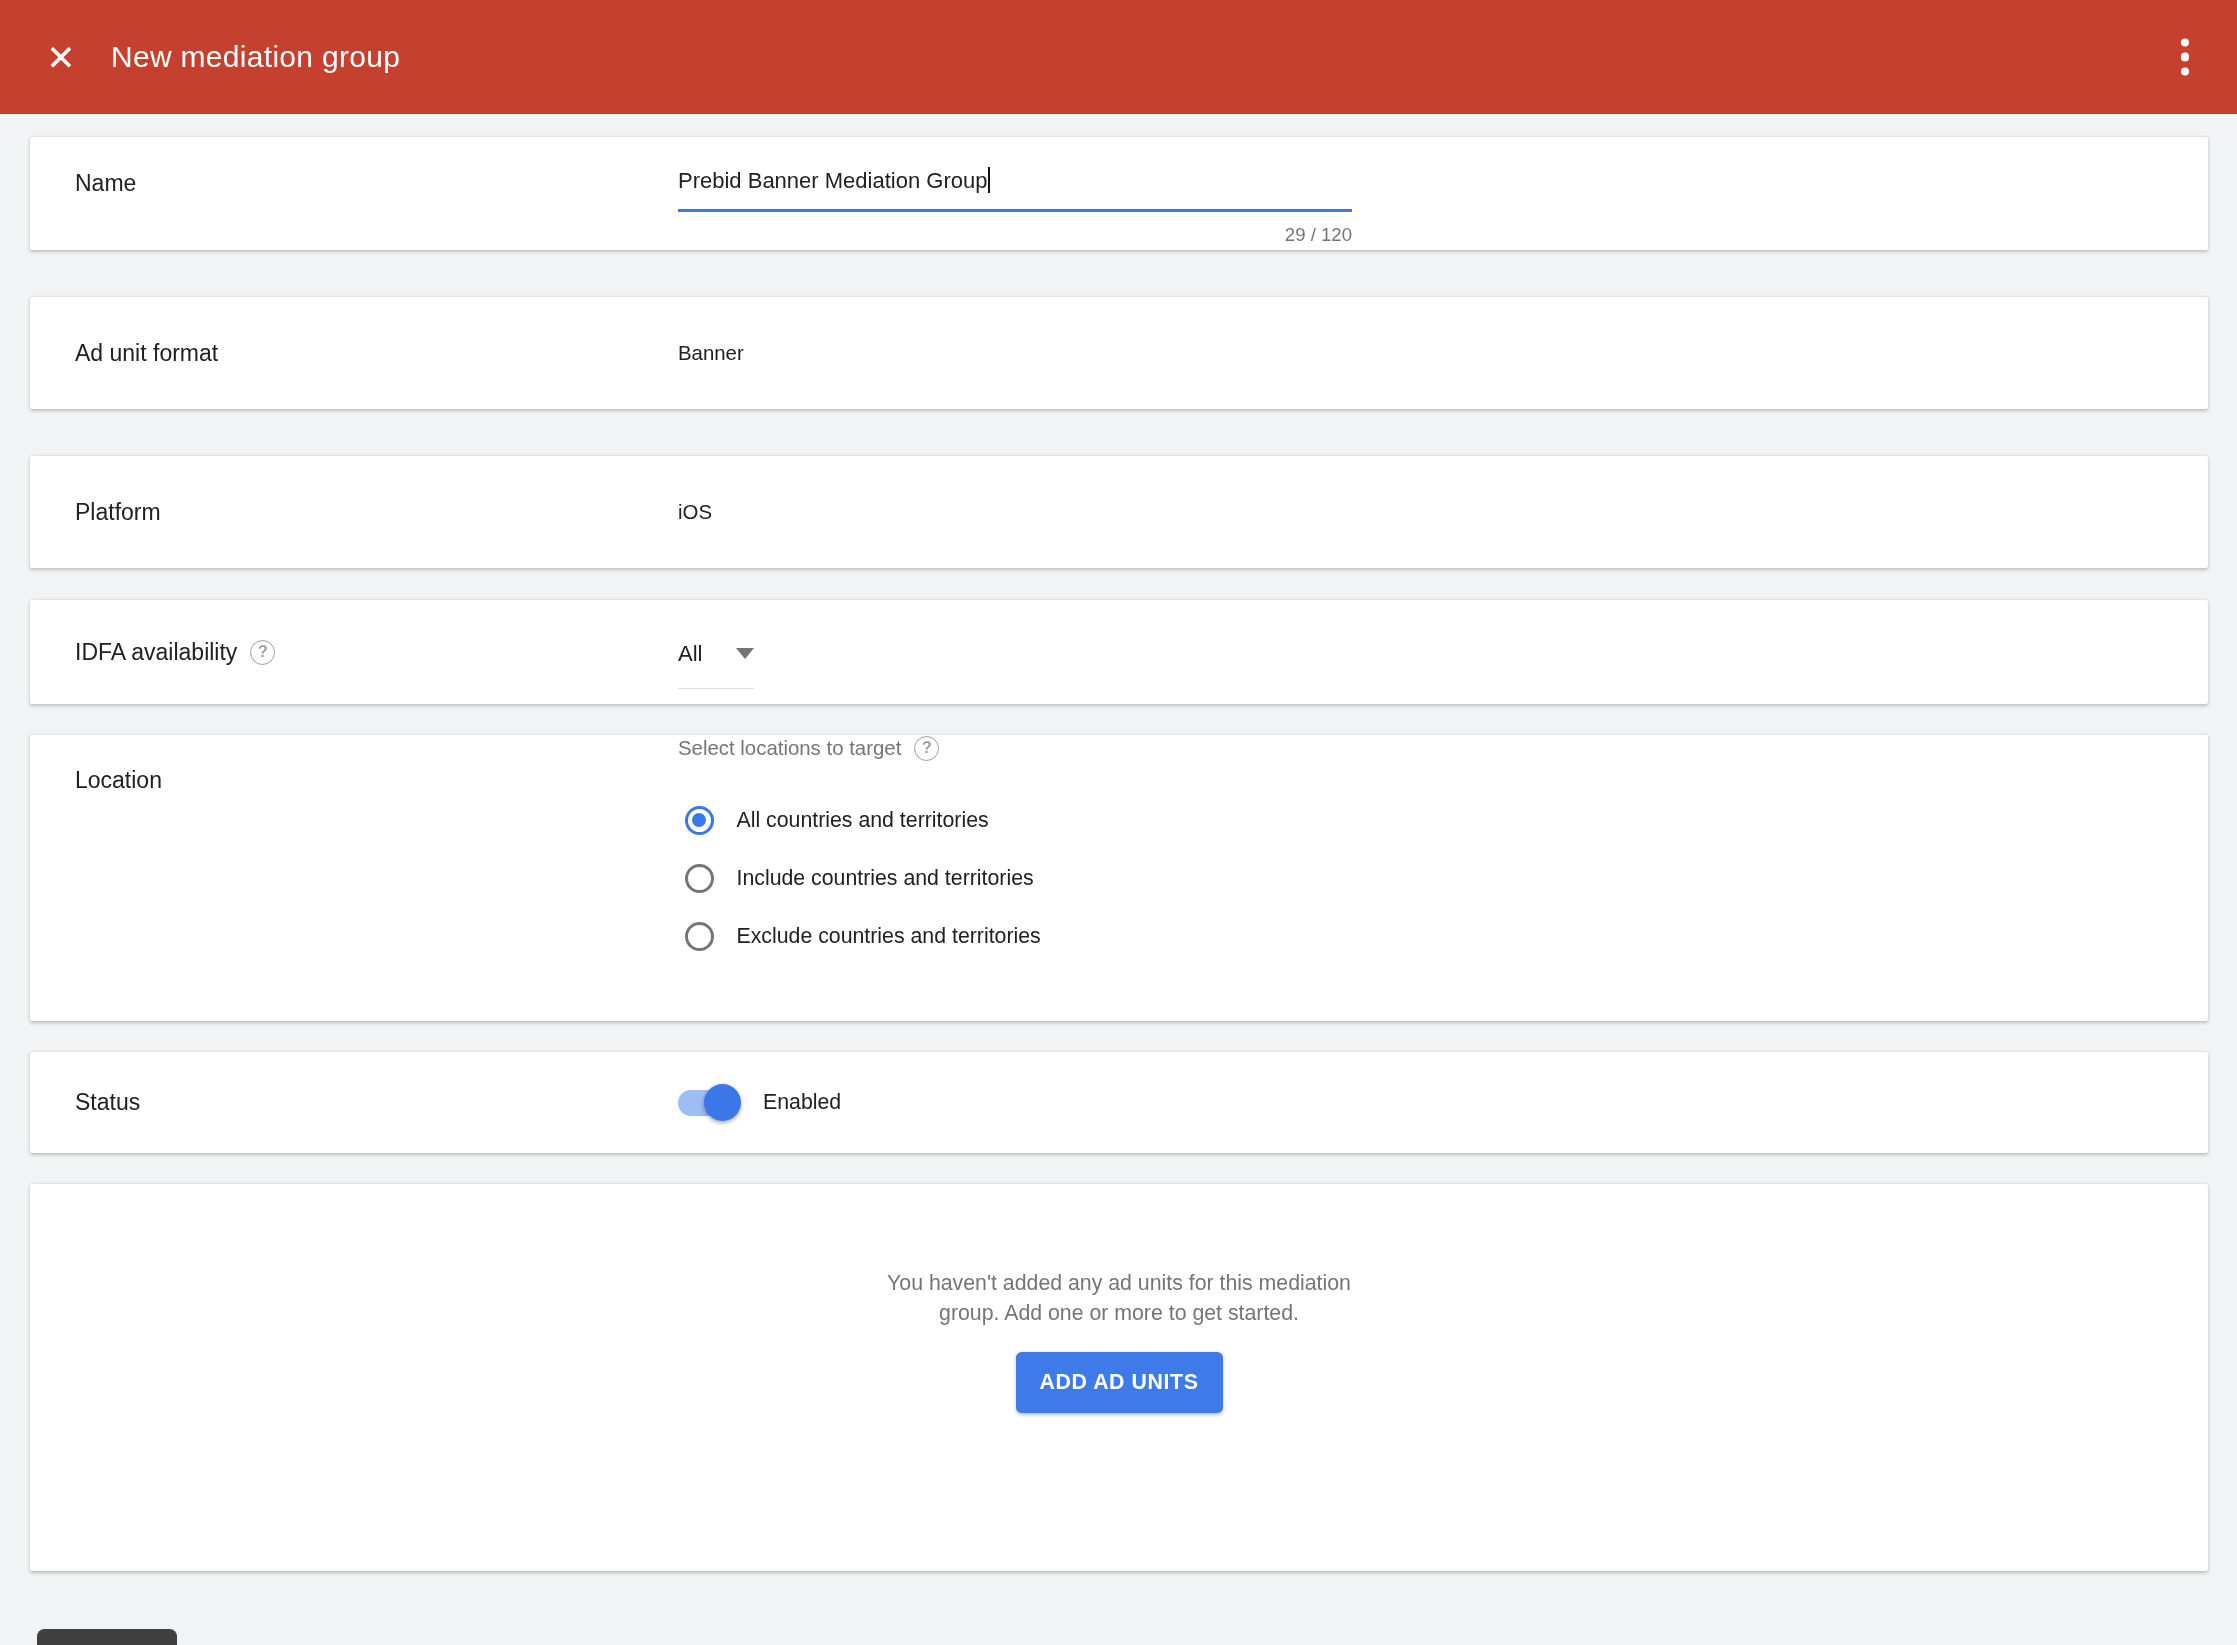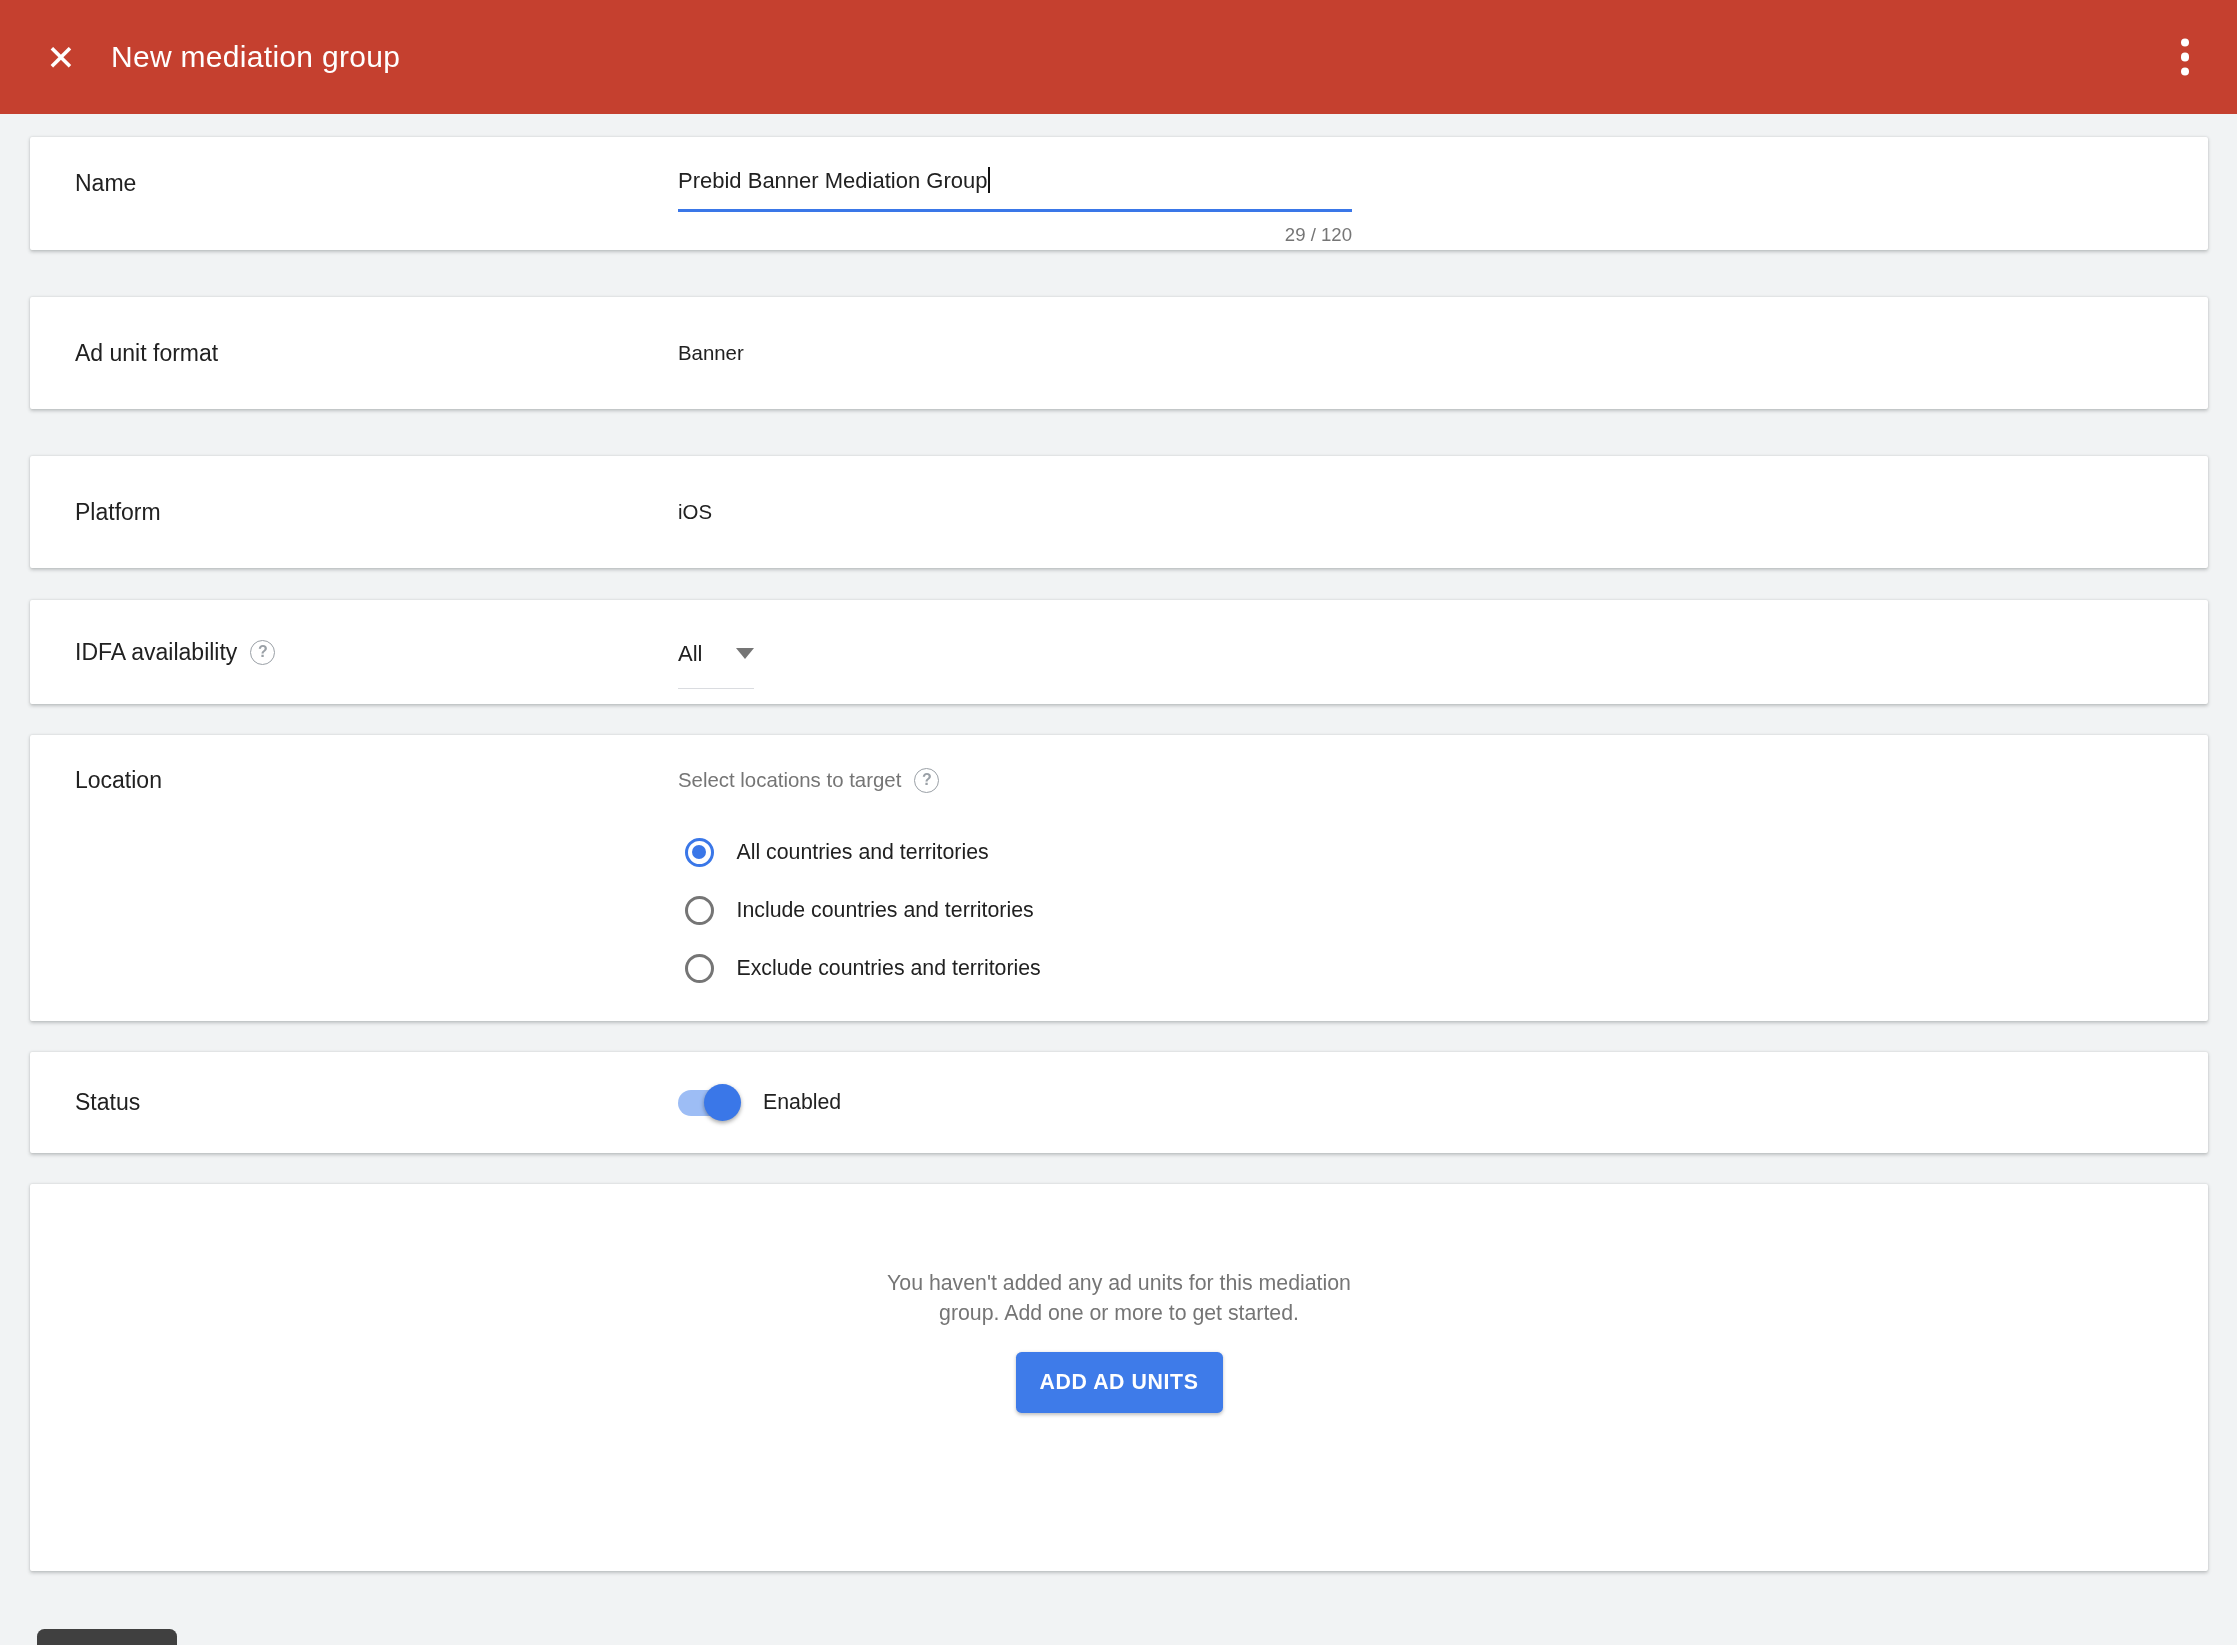--- a/index.html
+++ b/index.html
@@ -69,21 +69,21 @@
   .help-icon {
     width:25px; height:25px; border-radius:50%; border:1.9px solid #9AA0A6; color:#9AA0A6;
     font-size:16px; display:inline-flex; align-items:center; justify-content:center;
     margin-left:13px; flex-shrink:0; font-weight:700; cursor:pointer;
   }
 
   
   .card-location { height:286px; margin-top:31px; }
   .card-location .label-col { padding-top:30px; }
   .card-location .row-label { height:30px; }
-  .loc-col { padding-top:32px; }
+  .loc-col { }
   .loc-hint { display:flex; align-items:center; font-size:20.4px; color:#757575; height:26px; }
   .radio-group { margin-top:30px; }
   .radio-row { display:flex; align-items:center; height:58px; cursor:pointer; }
   .radio {
     width:29px; height:29px; border-radius:50%; border:3.7px solid #757575; flex-shrink:0;
     display:flex; align-items:center; justify-content:center; margin-left:6.5px;
   }
   .radio.selected { border-color:#3A77E8; }
   .radio.selected .radio-dot { width:14px; height:14px; border-radius:50%; background:#3A77E8; }
   .radio-label { font-size:21.3px; margin-left:23px; }

